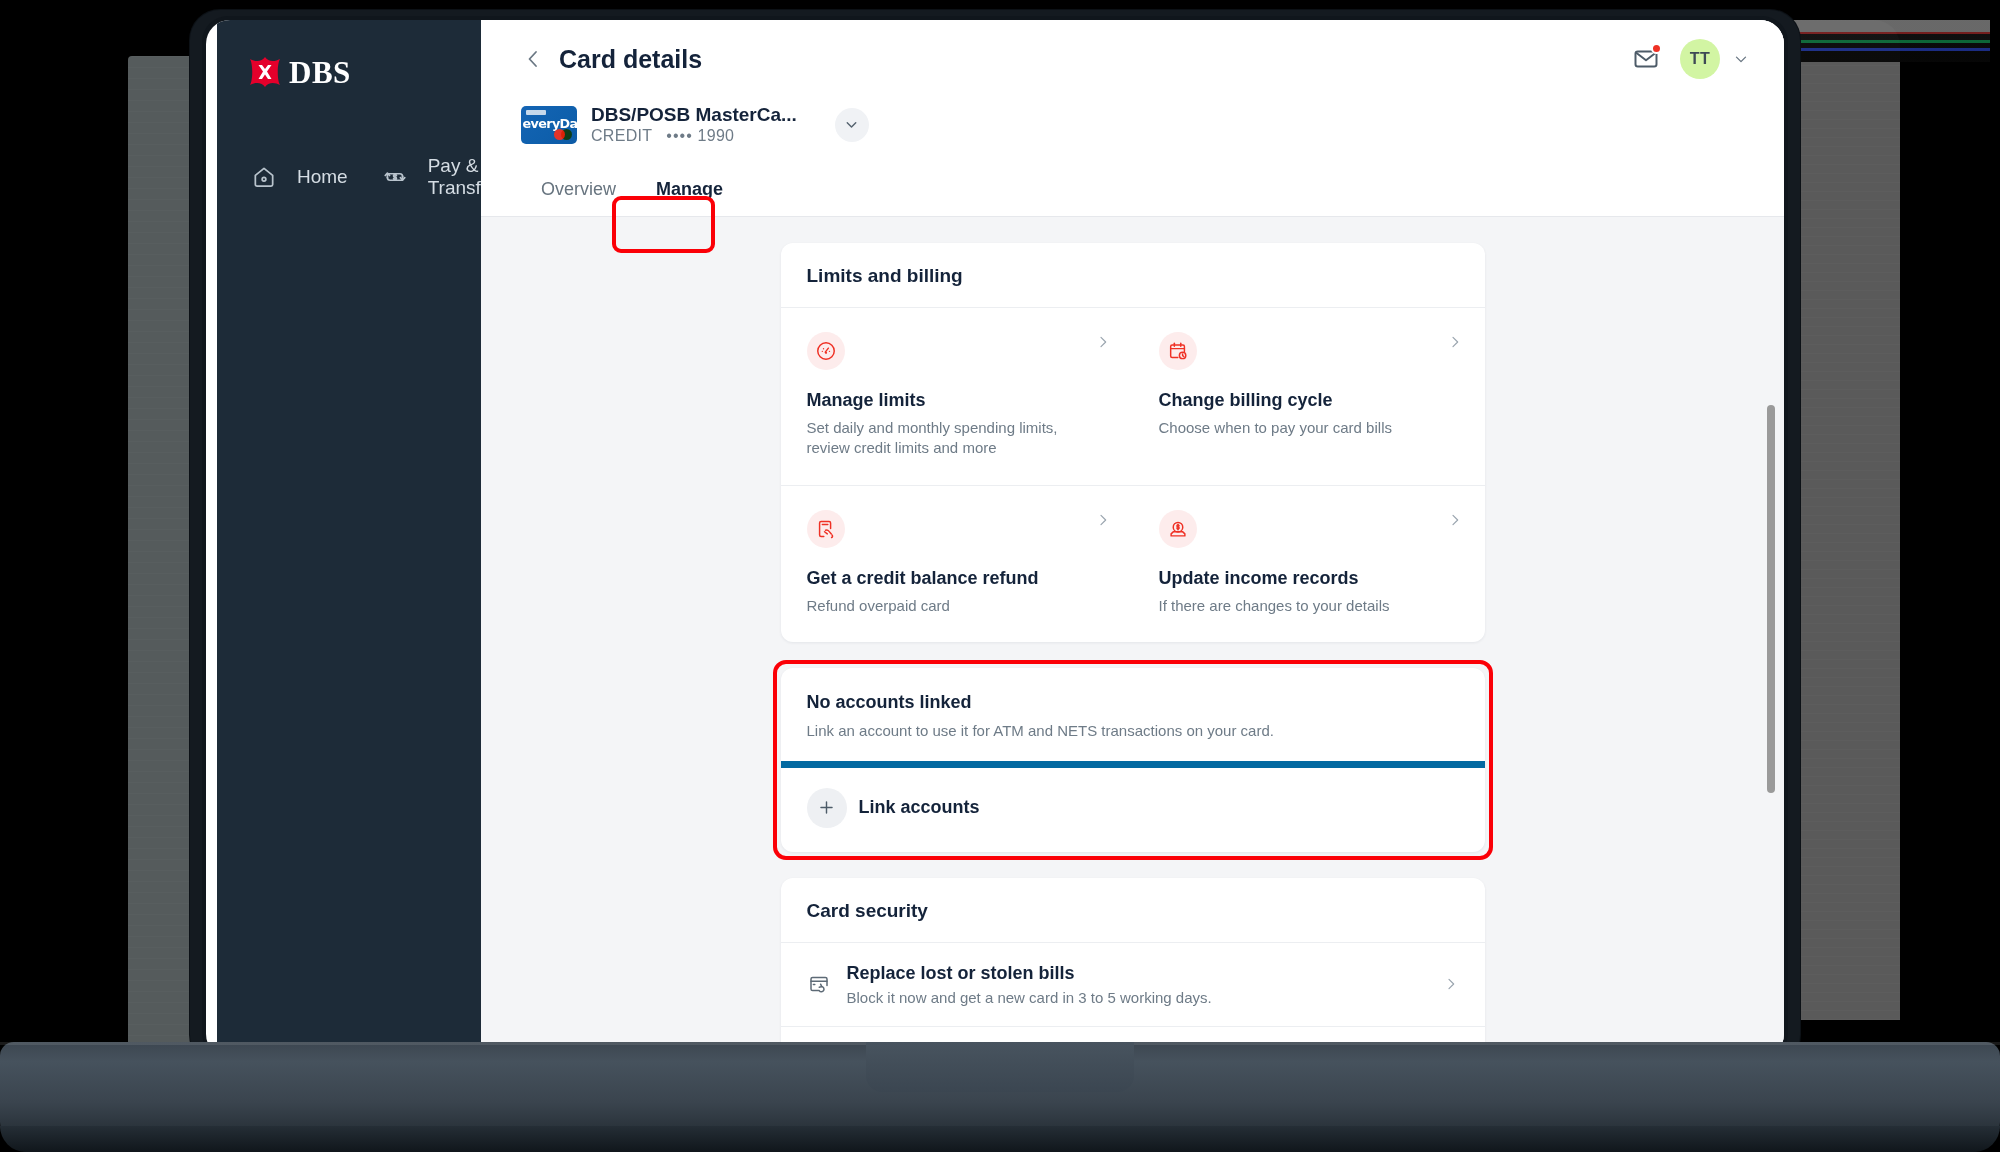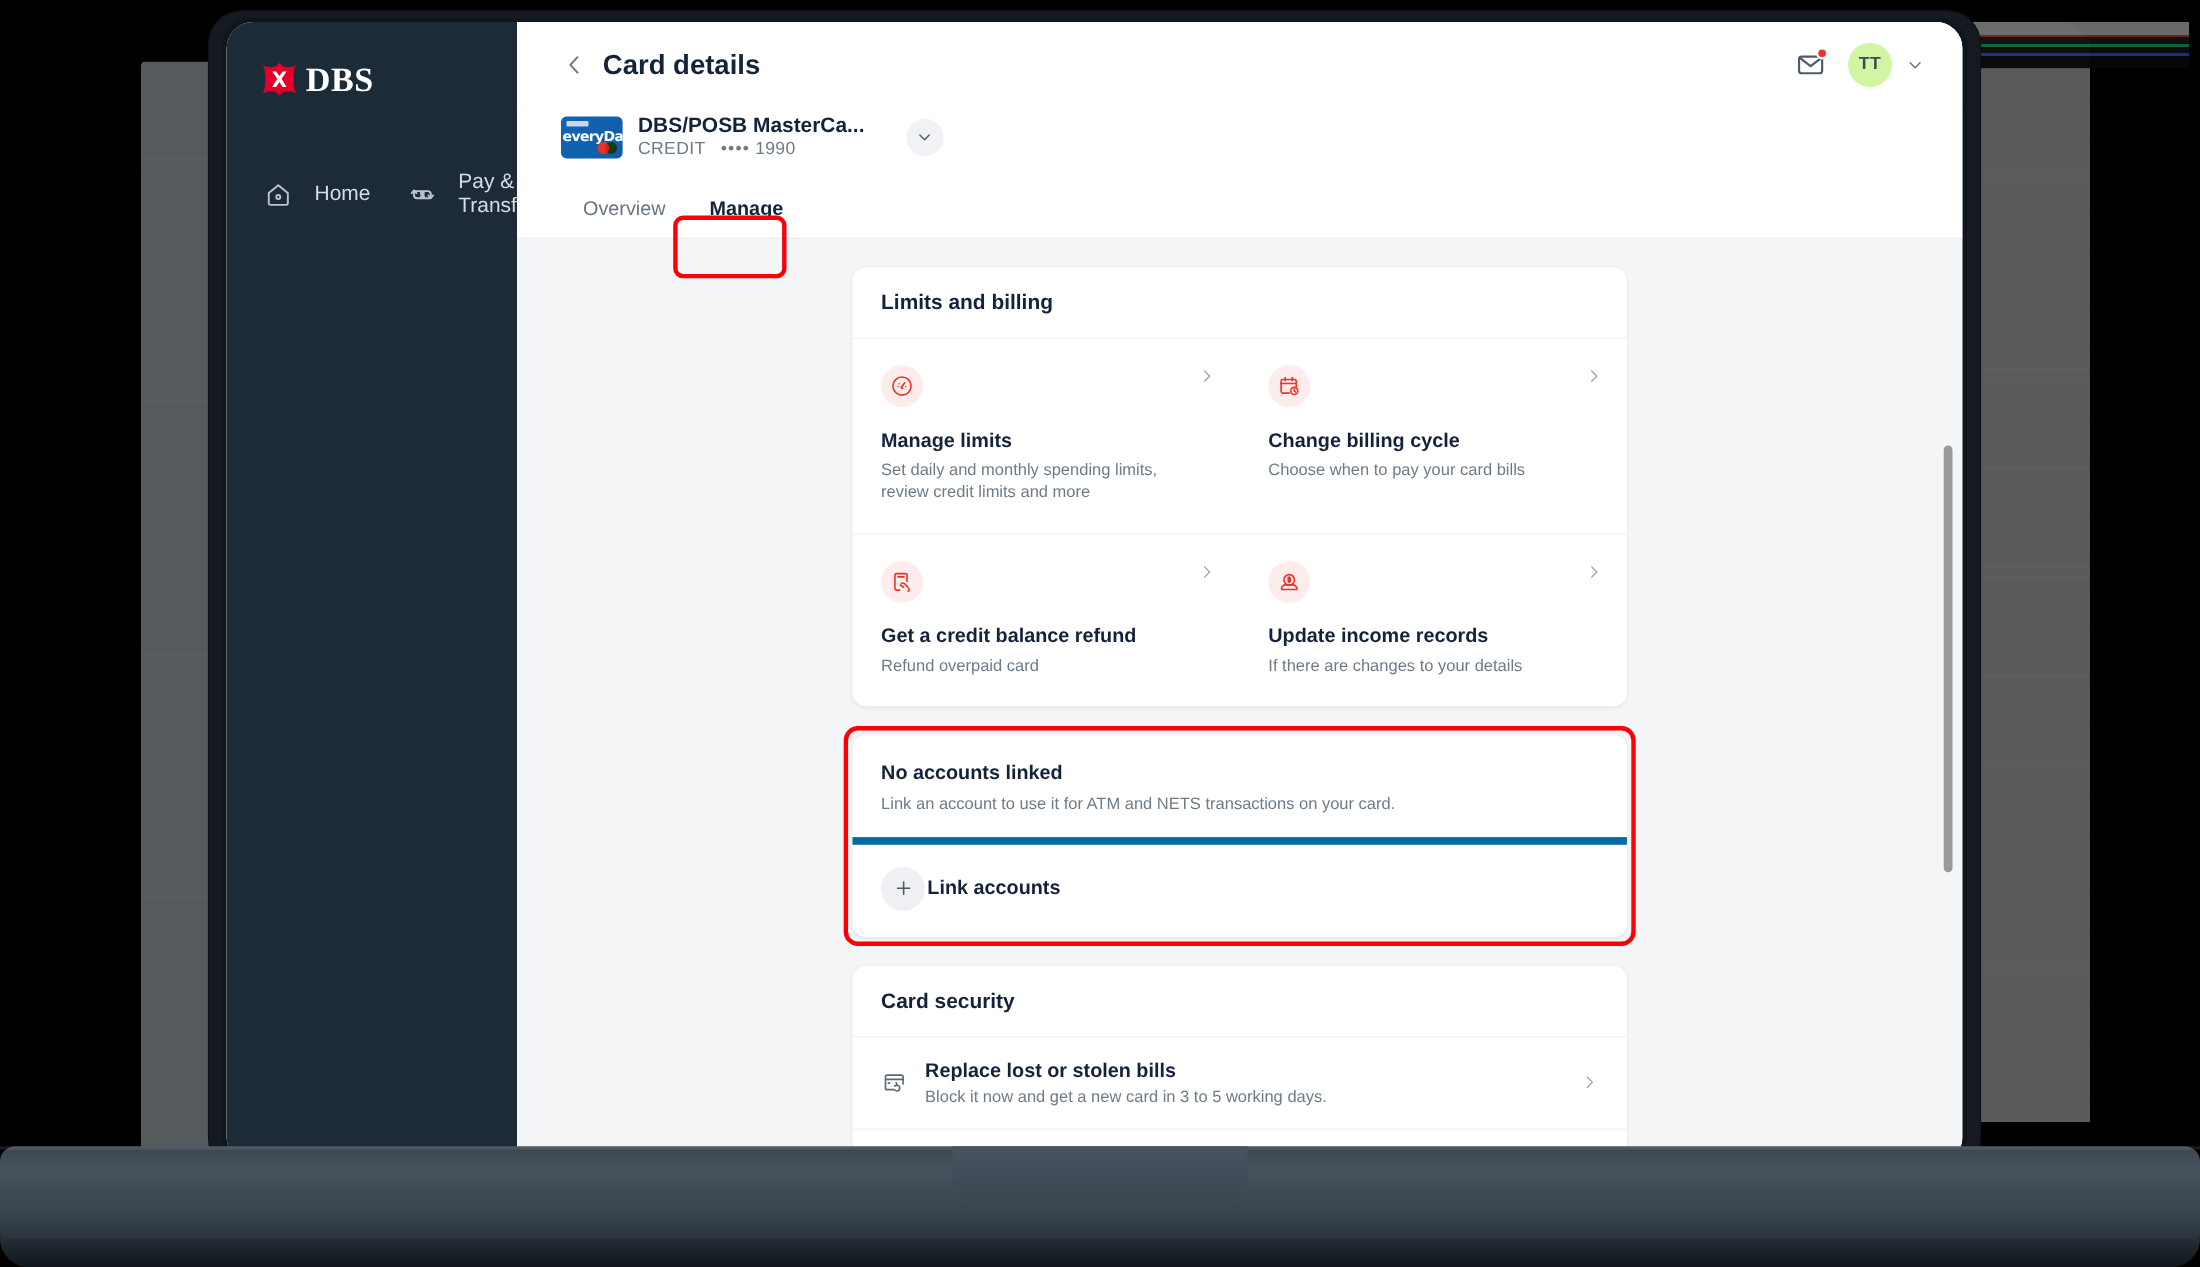--- a/index.html
+++ b/index.html
@@ -74,21 +74,21 @@
 
   
   .app {
     position: absolute; left: 206px; top: 20px; width: 1578px; height: 1038px;
     border-radius: 24px; overflow: hidden; display: flex; background: #fff;
   }
 
   
   .sidebar {
     width: 264px; flex: 0 0 264px; background: #1d2b38; position: relative;
-    display: flex; flex-direction: column;
+    display: flex; flex-direction: column; margin-left: 11px;
   }
   .brand { display:flex; align-items:center; gap:8px; padding: 36px 0 0 32px; }
   .brand-mark { width: 32px; height: 32px; flex:0 0 32px; }
   .brand-text { color:#fff; font-family:"Liberation Serif", serif; font-size:31px;
                 font-weight:700; letter-spacing:.5px; line-height:1; }
   .nav { margin-top: 50px; display:flex; flex-direction:row; }
   .nav-item {
     display:flex; align-items:center; gap:20px;
     padding: 17px 0 17px 34px; cursor:pointer;
   }
@@ -186,21 +186,21 @@
 
   
   .panel-linked { position:relative; }
   .linked-hl {
     position:absolute; left:-8px; top:-8px; right:-8px; bottom:-8px;
     border:4px solid #fb0007; border-radius:13px; pointer-events:none;
   }
   .linked-head { padding: 24px 26px 22px 26px; border-bottom:7px solid #0369a1; }
   .linked-title { font-size:18px; color:#14233a; font-weight:700; margin-bottom:9px; }
   .linked-sub { font-size:15px; color:#6e7b87; }
-  .linked-action { display:flex; align-items:center; gap:2px; padding: 20px 26px 24px 26px; cursor:pointer; }
+  .linked-action { display:flex; align-items:center; gap:12px; padding: 20px 26px 24px 26px; cursor:pointer; }
   .plus-btn {
     width:40px; height:40px; border-radius:50%; background:#eef0f3;
     display:flex; align-items:center; justify-content:center; flex:0 0 40px;
   }
   .plus-btn svg { width:19px; height:19px; color:#4d5b68; }
   .linked-action .la-lbl { font-size:18px; color:#14233a; font-weight:700; }
 
   
   .sec-row { display:flex; align-items:center; gap:16px; padding: 20px 26px; position:relative; }
   .sec-row + .sec-row { border-top:1px solid #eceef1; }

